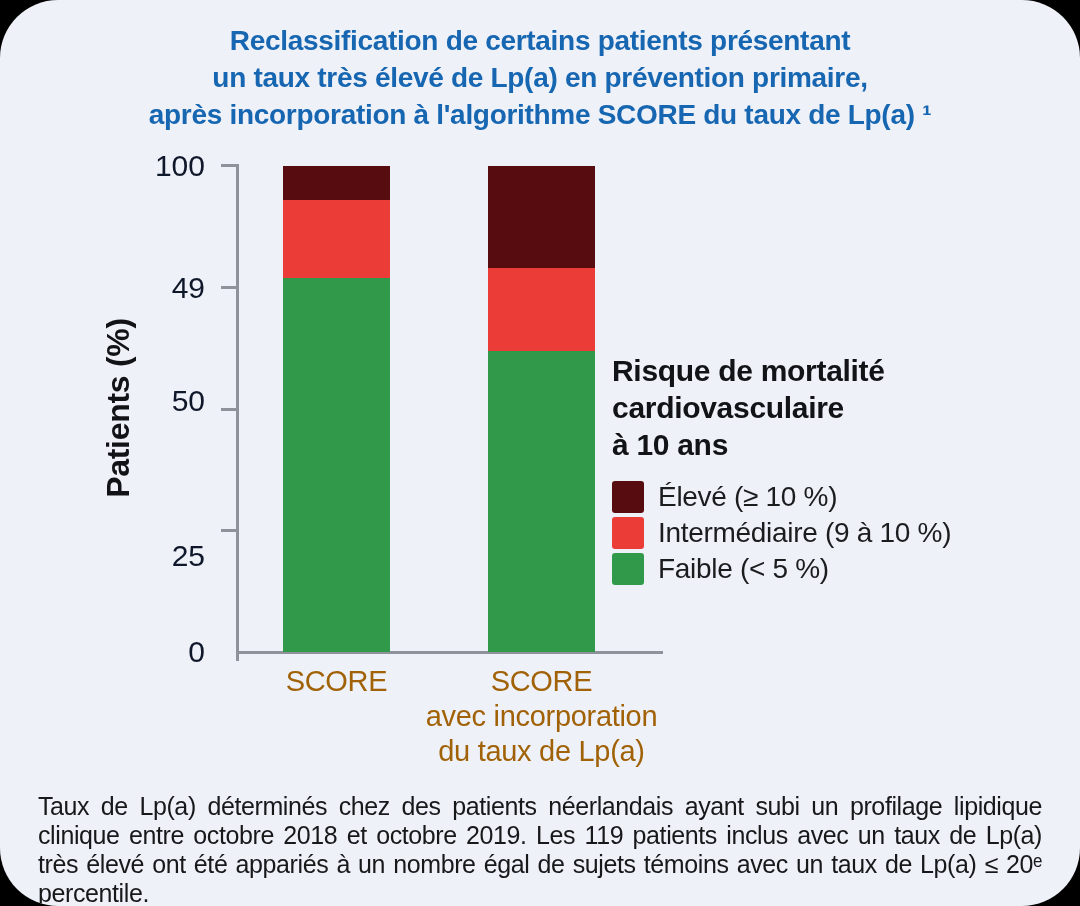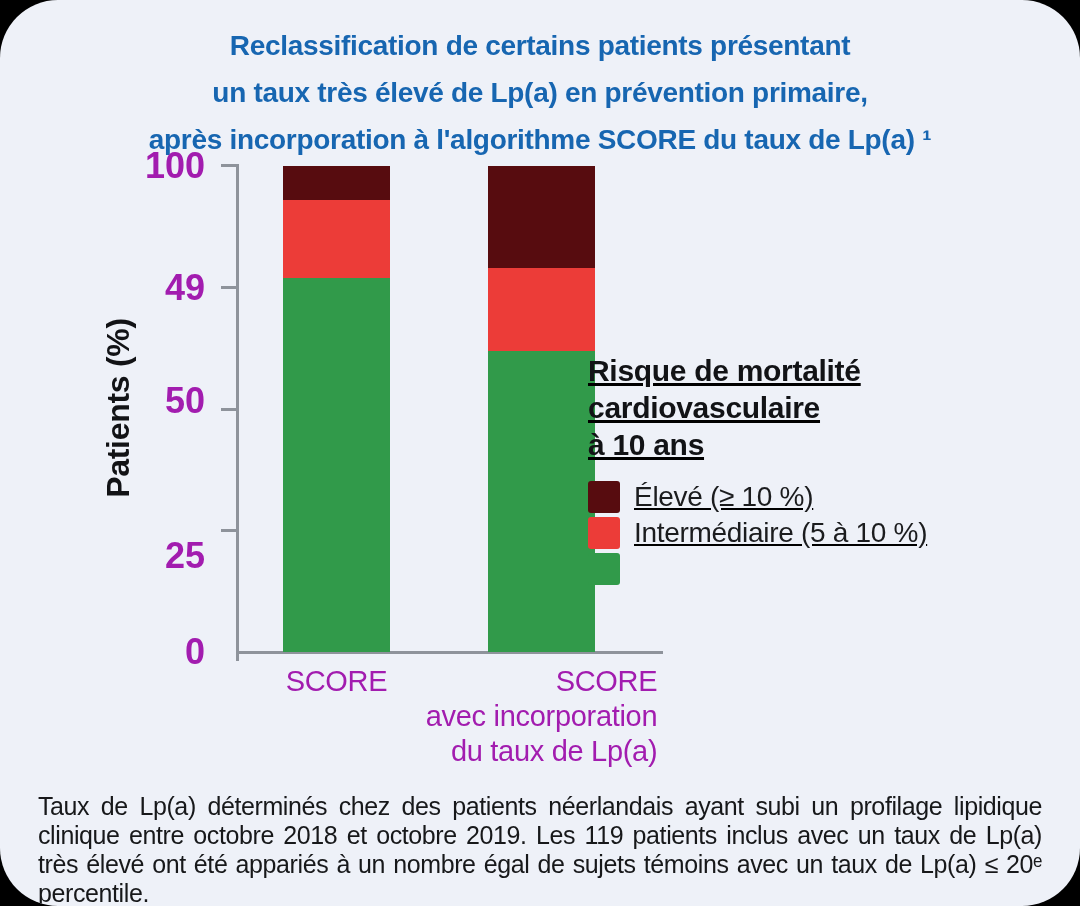--- a/index.html
+++ b/index.html
@@ -21,44 +21,43 @@
   }
   .chart-title {
     position: absolute;
     top: 22px;
     left: 0;
     width: 100%;
     text-align: center;
     color: #1766b1;
     font-weight: bold;
     font-size: 28px;
-    line-height: 47px;
+    line-height: 37px;
     white-space: pre-line;
     letter-spacing: -0.3px;
   }
   .y-axis-title {
     position: absolute;
     left: 118px;
     top: 408px;
     transform: translate(-50%, -50%) rotate(-90deg);
     white-space: nowrap;
     font-weight: bold;
     font-size: 32px;
     color: #121316;
     letter-spacing: -0.3px;
   }
   .y-tick-label {
     position: absolute;
     width: 105px;
     left: 100px;
     text-align: right;
-    font-size: 36px;
+    font-size: 30px;
     line-height: 30px;
-    color: #a21caf;
-    font-weight: bold;
+    color: #0f172a;
   }
   .y-tick-mark {
     position: absolute;
     left: 221px;
     width: 17px;
     height: 3px;
     background: #8e939b;
   }
   .axis-line-y {
     position: absolute;
@@ -77,33 +76,32 @@
     background: #8e939b;
   }
   .bar-segment {
     position: absolute;
     width: 107px;
   }
   .x-cat-label {
     position: absolute;
     top: 664px;
     transform: translateX(-50%);
-    text-align: right;
+    text-align: center;
     font-size: 29px;
     line-height: 35px;
-    color: #a21caf;
+    color: #a16207;
     white-space: pre-line;
     letter-spacing: -0.3px;
   }
   .legend {
     position: absolute;
-    left: 588px;
+    left: 612px;
     top: 352px;
     width: 440px;
-    text-decoration: underline;
   }
   .legend-title {
     font-weight: bold;
     font-size: 30px;
     line-height: 37px;
     color: #121316;
     white-space: pre-line;
     letter-spacing: -0.3px;
   }
   .legend-entries {
@@ -186,23 +184,24 @@
     <div class="legend-title">Risque de mortalité
 cardiovasculaire
 à 10 ans</div>
     <div class="legend-entries" id="legend-entries">
         <div class="legend-entry">
           <div class="legend-swatch" style="background: rgb(87, 12, 15);"></div>
           <div class="legend-label">Élevé (≥ 10 %)</div>
         </div>
         <div class="legend-entry">
           <div class="legend-swatch" style="background: rgb(236, 60, 56);"></div>
-          <div class="legend-label">Intermédiaire (5 à 10 %)</div>
+          <div class="legend-label">Intermédiaire (9 à 10 %)</div>
         </div>
         <div class="legend-entry">
           <div class="legend-swatch" style="background: rgb(49, 154, 74);"></div>
+          <div class="legend-label">Faible (&lt; 5 %)</div>
         </div>
       </div>
   </div>
 
   <div class="footnote">Taux de Lp(a) déterminés chez des patients néerlandais ayant subi un profilage lipidique clinique entre octobre 2018 et octobre 2019. Les 119 patients inclus avec un taux de Lp(a) très élevé ont été appariés à un nombre égal de sujets témoins avec un taux de Lp(a) ≤ 20ᵉ percentile.</div>
 
 </div>
 
 </body></html>

